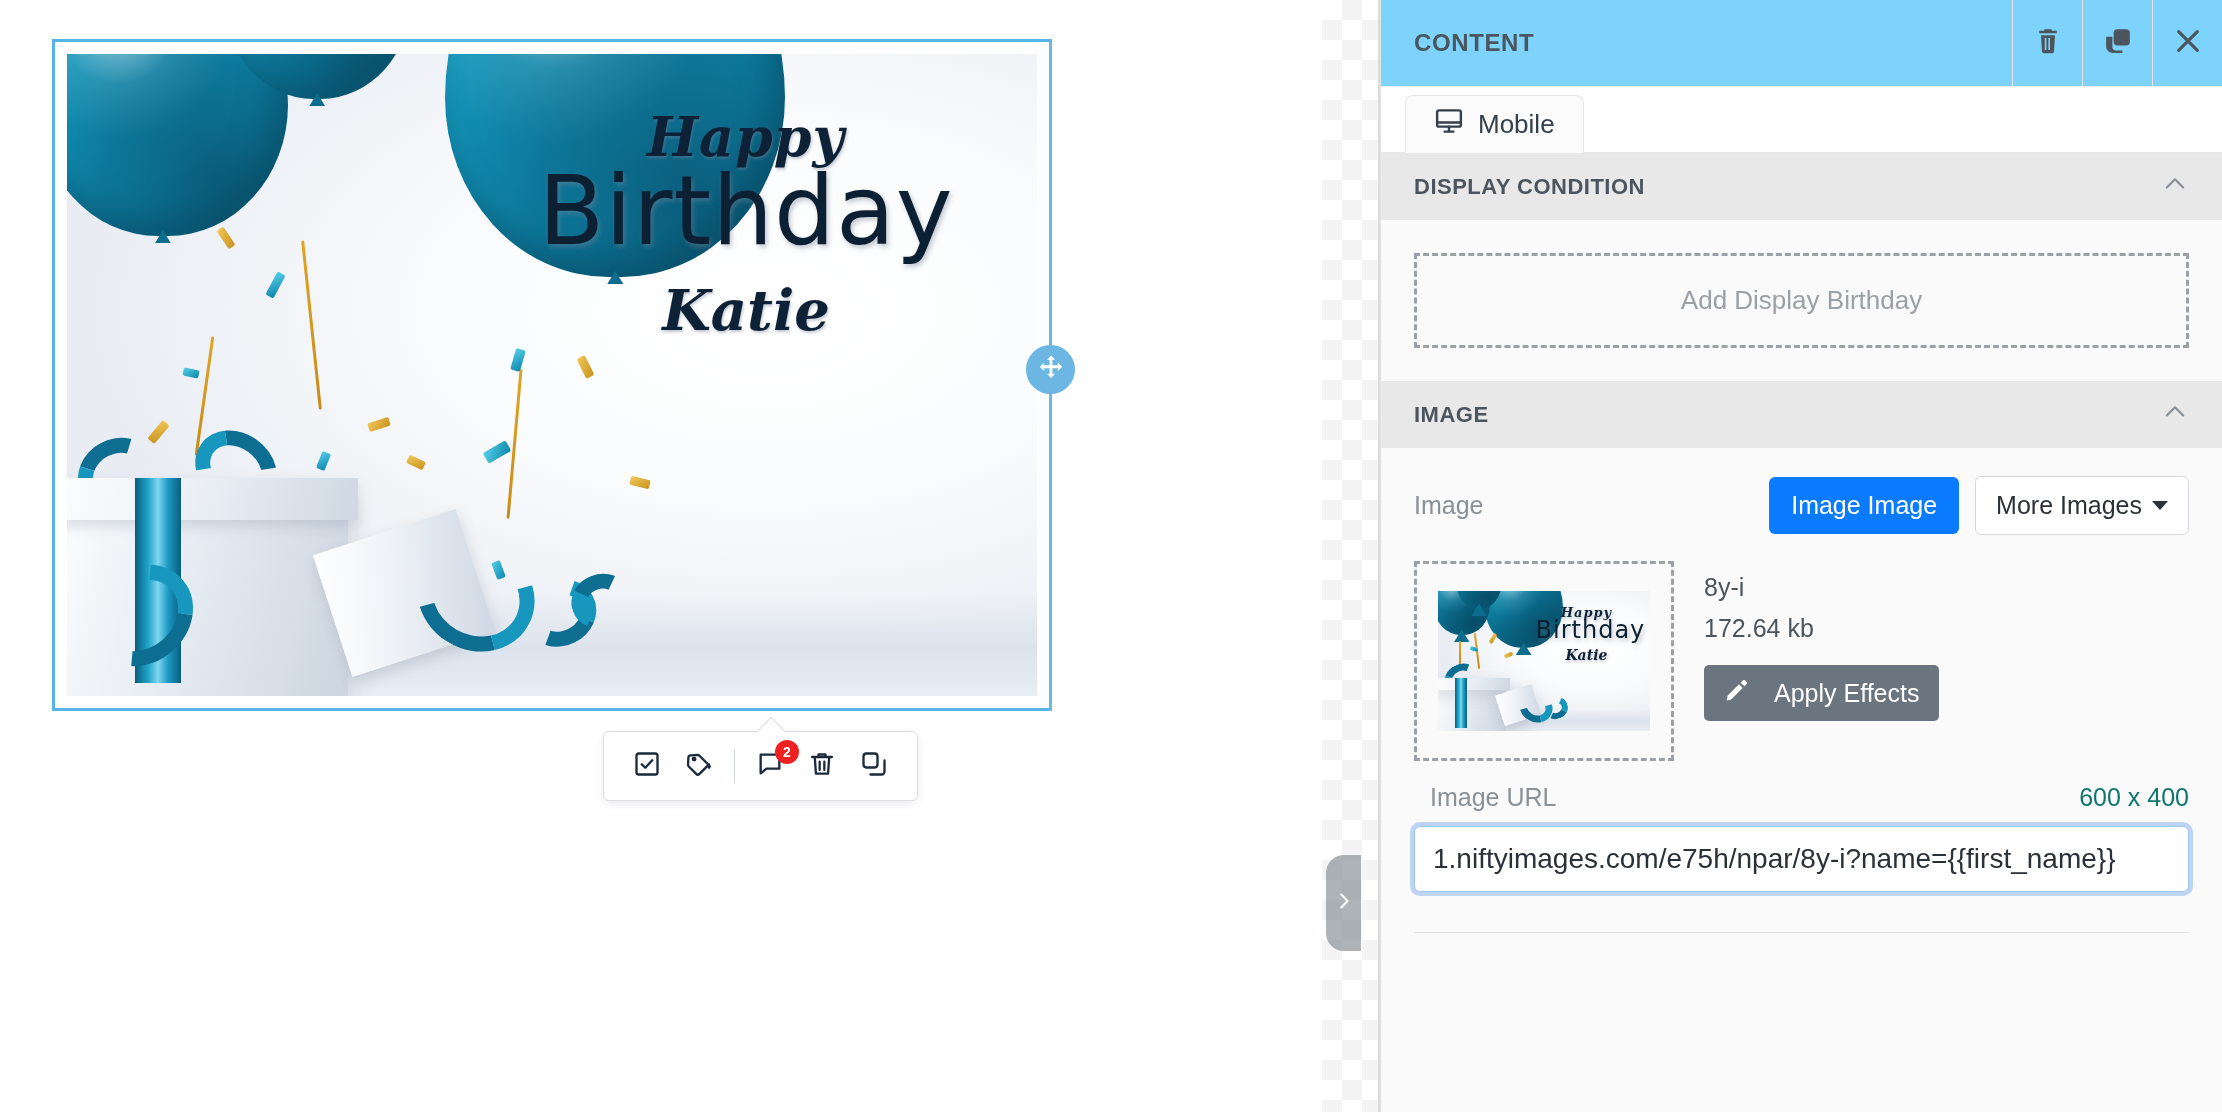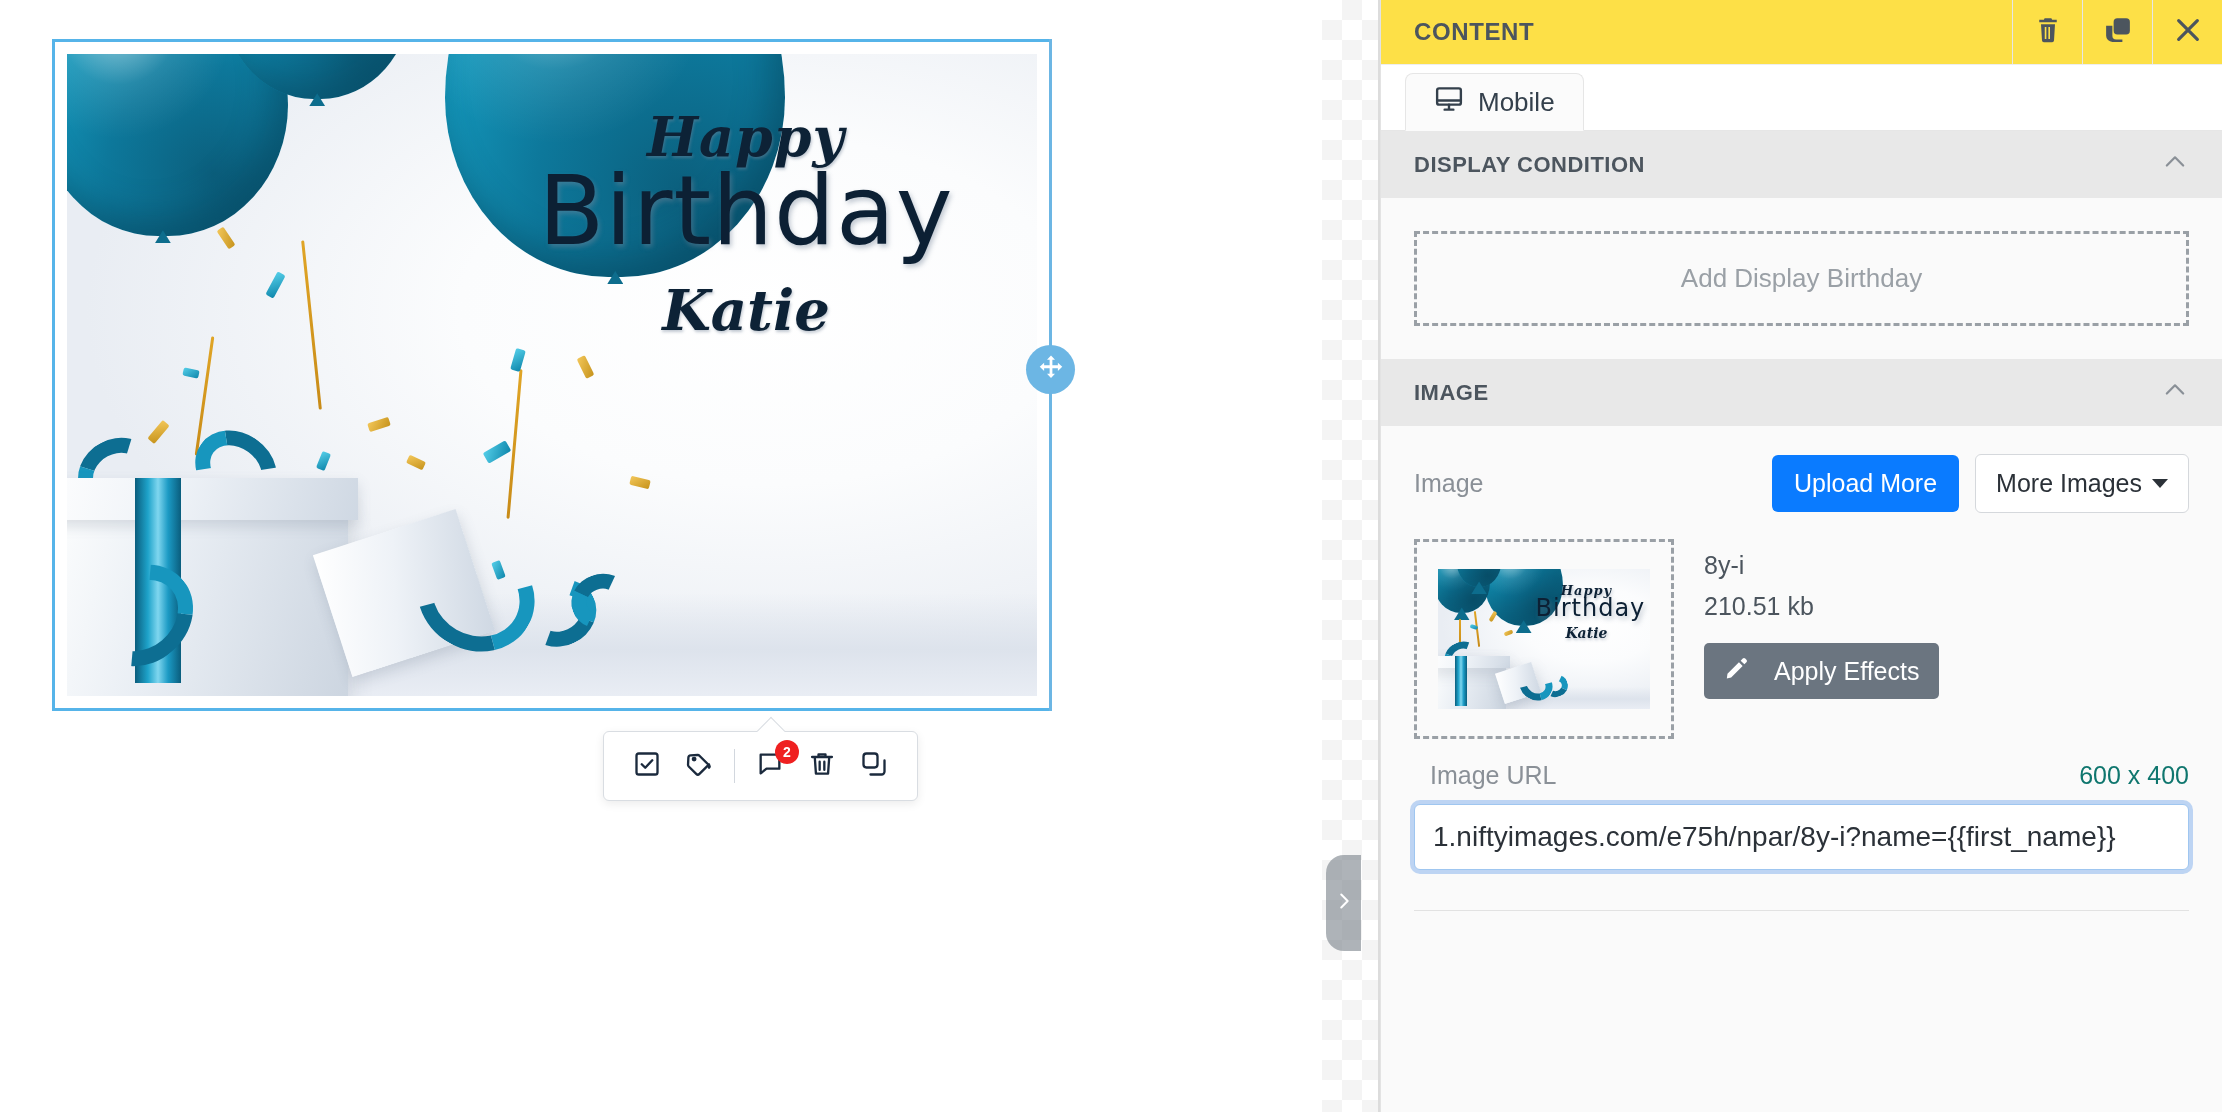--- a/index.html
+++ b/index.html
@@ -185,21 +185,21 @@
   #panel {
     position:absolute; left:1380px; top:0;
     width:842px; height:1112px;
     background:#fafafa;
     border-left:1px solid #e3e3e3;
     overflow:hidden;
   }
 
   
   #panel-header {
-    height:65px; background:#fde047;
+    height:87px; background:#7dd3fc;
     display:flex; align-items:stretch;
     border-bottom:1px solid #eeeeee;
   }
   #panel-title {
     flex:1; display:flex; align-items:center;
     padding-left:33px;
     font-size:24px; font-weight:700; letter-spacing:.6px;
     color:#4c555e;
   }
   .hdr-btn {
@@ -502,21 +502,21 @@
         <svg width="28" height="28" viewBox="0 0 24 24" fill="none" stroke="#8a9097" stroke-width="1.9" stroke-linecap="round" stroke-linejoin="round">
           <path d="M5 15l7-7 7 7"></path>
         </svg>
       </span>
     </div>
 
     <div class="section-body">
 
       <div id="image-row">
         <span class="label">Image</span>
-        <button class="btn-primary">Upload More</button>
+        <button class="btn-primary">Image Image</button>
         <button class="btn-default">
           <span>More Images</span>
           <span class="caret-down"></span>
         </button>
       </div>
 
       <div id="image-detail">
         <div id="thumb-dropzone">
           <div id="thumb">
             <div class="card-art">
@@ -540,21 +540,21 @@
                 <div class="t-happy" style="font-size:13px;">Happy</div>
                 <div class="t-birthday" style="font-size:24px; margin-top:-2px;">Birthday</div>
                 <div class="t-name" style="font-size:14px; margin-top:5px;">Katie</div>
               </div>
             </div>
           </div>
         </div>
 
         <div id="image-meta">
           <div class="meta-line">8y-i</div>
-          <div class="meta-line">210.51 kb</div>
+          <div class="meta-line">172.64 kb</div>
           <button id="apply-effects">
             <span>
               <svg width="26" height="26" viewBox="0 0 24 24" fill="#ffffff" aria-hidden="true">
                 <path d="M3.2 17.4l10.6-10.6 3.4 3.4L6.6 20.8 2.6 21.8l.6-4.4zM15.4 5.2l1.9-1.9a1.6 1.6 0 0 1 2.3 0l1.1 1.1a1.6 1.6 0 0 1 0 2.3l-1.9 1.9-3.4-3.4z"></path>
               </svg>
             </span>
             <span>Apply Effects</span>
           </button>
         </div>
       </div>

